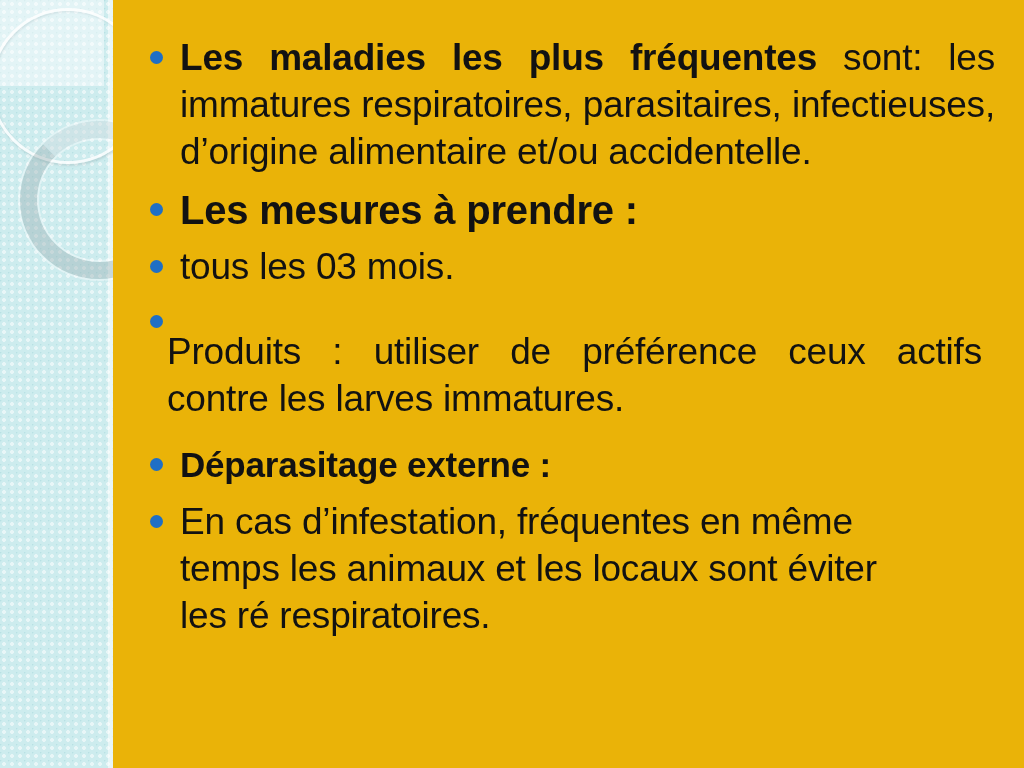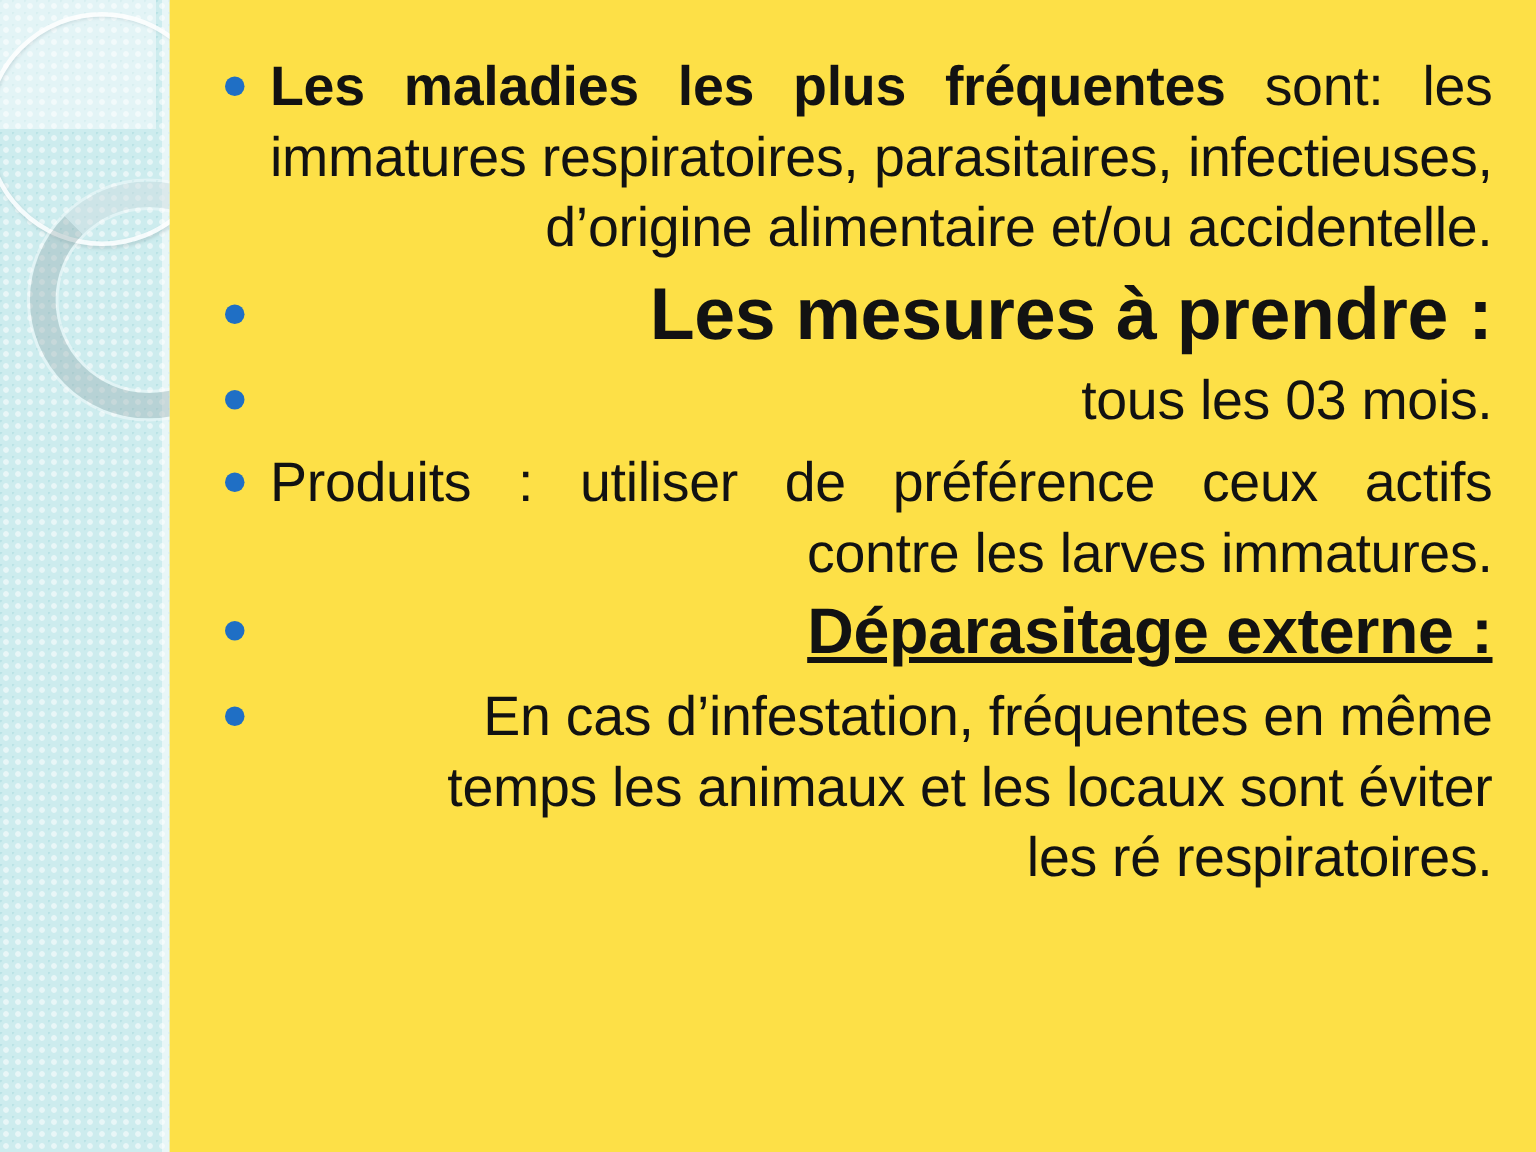--- a/index.html
+++ b/index.html
@@ -7,21 +7,21 @@
     padding: 0;
     width: 1024px;
     height: 768px;
     overflow: hidden;
     font-family: "Liberation Sans", sans-serif;
   }
   .slide {
     position: relative;
     width: 1024px;
     height: 768px;
-    background: #fde047;
+    background: #eab308;
     overflow: hidden;
   }
   
   .sidebar {
     position: absolute;
     left: 0; top: 0;
     width: 113px; height: 768px;
     background-color: #cdecee;
     background-image:
       radial-gradient(circle at 4px 4px, rgba(255,255,255,0.55) 1.6px, rgba(255,255,255,0) 2.2px),
@@ -59,51 +59,50 @@
     position: absolute;
     left: 150px; top: 34px;
   }
   .item {
     display: flex;
     align-items: flex-start;
   }
   .item-1 { margin-bottom: 10px; }
   .item-2 { margin-bottom: 8px; }
   .item-3 { margin-bottom: 8px; }
-  .item-4 { margin-bottom: 2px; }
+  .item-4 { margin-bottom: 16px; flex-direction: column; }
   .item-5 { margin-bottom: 6px; }
   .dot {
     flex: 0 0 13px;
     width: 13px; height: 13px;
     margin-top: 17px;
     border-radius: 50%;
     background: #1f6fc5;
   }
   .size-lg .dot { margin-top: 18px; }
   .size-xl .dot { margin-top: 20px; }
   .text {
     margin-left: 17px;
     width: 815px;
     font-size: 37px;
     line-height: 47px;
     letter-spacing: -0.2px;
     color: #121212;
   }
   .size-lg .text {
-    font-size: 49px;
+    font-size: 40px;
     line-height: 50px;
     font-weight: bold;
   }
   .size-xl .text {
-    font-size: 43px;
+    font-size: 35px;
     line-height: 54px;
     font-weight: bold;
-    text-decoration: underline;
   }
-  .ln { text-align: right; }
+  .ln { text-align: left; }
   .ln.just {
     text-align: justify;
     text-align-last: justify;
   }
   .ln b { font-weight: bold; }
 </style>
 </head>
 <body>
 
 <div class="slide">

